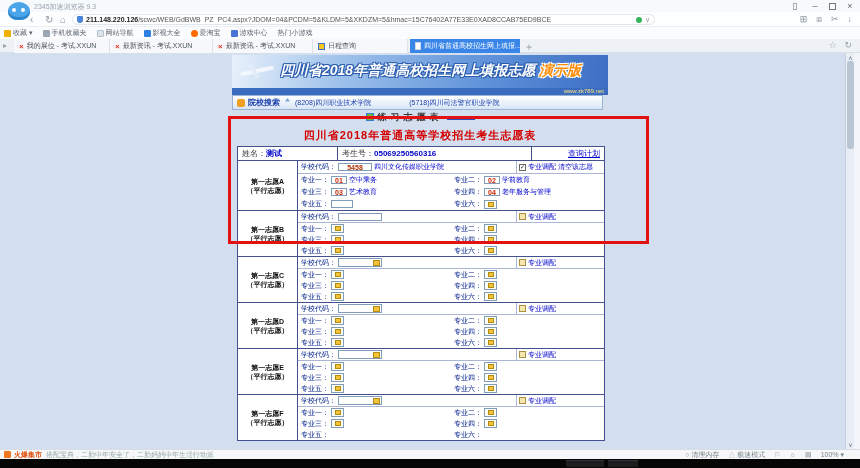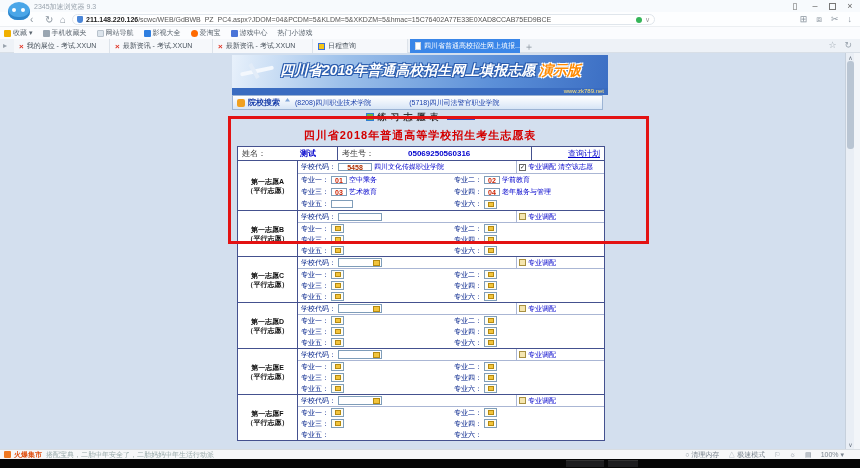--- a/index.html
+++ b/index.html
@@ -76,21 +76,21 @@
   .sheet-title { font-size:9px; font-weight:bold; letter-spacing:4px; color:#333; }
   .sheet-link { width:28px; height:1px; background:#2a50c0; border-bottom:1px solid #2a50c0; margin-top:5px; }
 
   .formtitle { width:376px; text-align:center; font-size:11px; font-weight:bold; color:#d40000; margin:4px 0 3px; letter-spacing:1px; }
 
   .inforow { position:relative; left:5px; width:368px; height:15px; border:1px solid #44518f; background:#fff; display:flex; font-size:8px; align-items:stretch; }
   .icell { display:flex; align-items:center; padding-left:4px; color:#333; }
   .icell.c1 { width:100px; border-right:1px solid #44518f; }
   .icell.c2 { flex:1; border-right:1px solid #44518f; }
   .icell.c3 { width:72px; justify-content:flex-end; padding-right:4px; }
-  .ival { color:#0000cc; font-weight:bold;margin-left:34px; }
+  .ival { color:#0000cc; font-weight:bold; }
   .link { color:#0000cc; text-decoration:underline; cursor:pointer; }
 
   .batch { position:relative; left:5px; width:368px; height:11px; margin-top:8px; background:#2e55b5; border:1px solid #243f8f;
            color:#fff; font-size:7.5px; text-align:center; line-height:9px; font-weight:bold; }
 
   .vtable { position:relative; left:5px; width:368px; border:1px solid #44518f; border-top:none; background:#fff; }
   .vgroup { display:flex; border-bottom:1px solid #44518f; }
   .vgroup:last-child { border-bottom:none; }
   .vlabel { width:60px; border-right:1px solid #44518f; display:flex; flex-direction:column; align-items:center; justify-content:center;
             font-size:7px; font-weight:bold; color:#111; line-height:9px; }

